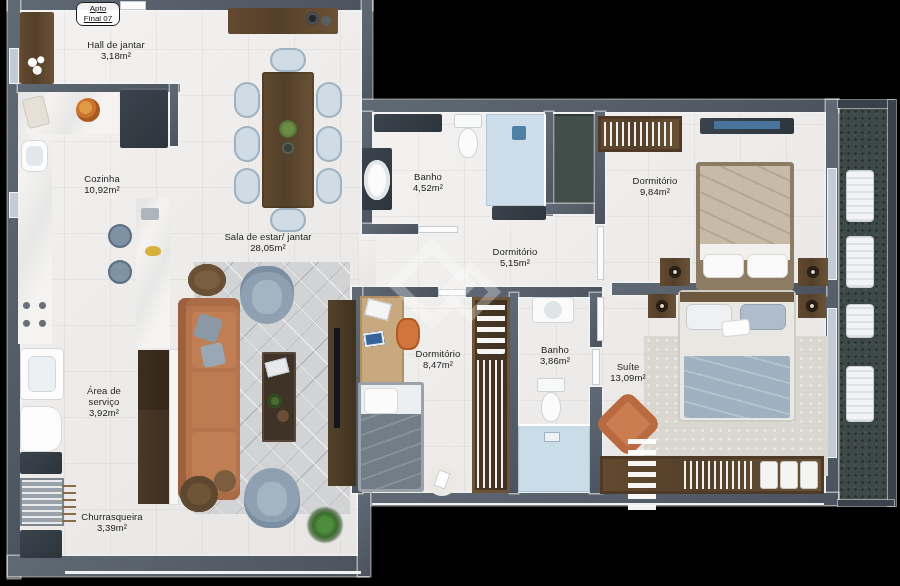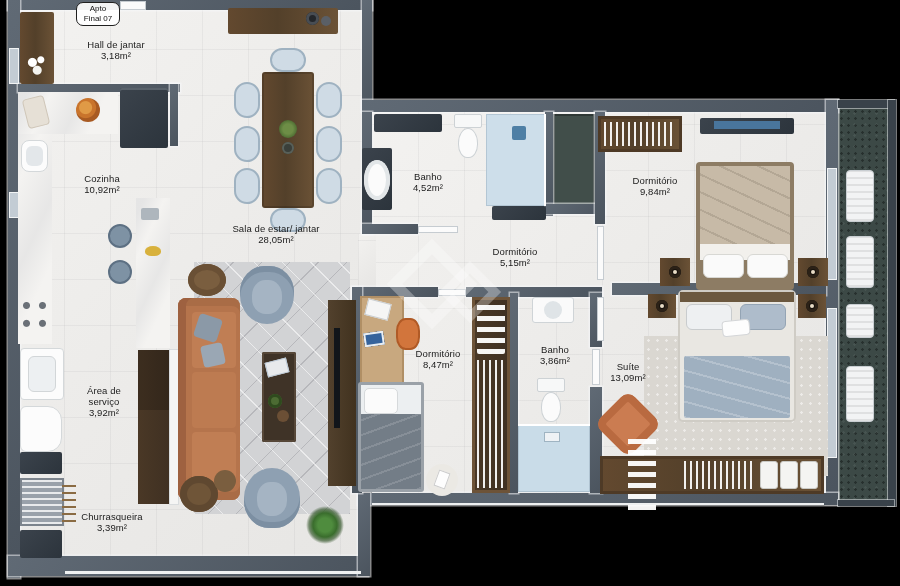--- a/index.html
+++ b/index.html
@@ -46,21 +46,21 @@
   .lamp{width:12px;height:12px;border-radius:50%;background:#17120d;box-shadow:inset 0 0 0 3px #2b2117;}
   .lamp::after{content:"";position:absolute;left:4px;top:4px;width:4px;height:4px;border-radius:50%;background:#e8dcc6;}
 
   
   .lbl{font-size:9.5px;line-height:1.15;color:#1b1b1b;text-align:center;
        transform:translate(-50%,-50%);white-space:nowrap;letter-spacing:.1px;}
   .lbl span{display:block;position:static;}
   .lbl.wrap{white-space:normal;width:50px;}
   .badge{left:76px;top:2px;width:44px;padding:1px 0;border:1.5px solid #1f1f1f;border-radius:7px;
          background:rgba(255,255,255,.92);font-size:8px;line-height:1.25;color:#111;text-align:center;}
-  .badge span{display:block;position:static;}
+  .badge span{display:block;position:static;text-decoration:underline;}
 
   .wm{border:11px solid rgba(255,255,255,.30);transform:rotate(45deg);}
 </style>
 </head>
 <body>
 
 <div class="plan">
 
   <div class="floor" style="left:18px;top:10px;width:344px;height:546px;"></div>
   <div class="floor" style="left:372px;top:112px;width:454px;height:381px;"></div>
@@ -264,21 +264,21 @@
   </div>
 
   <div class="lbl" style="left:116px;top:51px;">
     <span>Hall de jantar</span>
       <span>3,18m²</span>
   </div>
   <div class="lbl" style="left:102px;top:185px;">
     <span>Cozinha</span>
       <span>10,92m²</span>
   </div>
-  <div class="lbl" style="left:268px;top:235px;margin-left:8px;">
+  <div class="lbl" style="left:268px;top:243px;">
     <span>Sala de estar/ jantar</span>
       <span>28,05m²</span>
   </div>
   <div class="lbl" style="left:428px;top:183px;">
     <span>Banho</span>
       <span>4,52m²</span>
   </div>
   <div class="lbl" style="left:655px;top:187px;">
     <span>Dormitório</span>
       <span>9,84m²</span>

